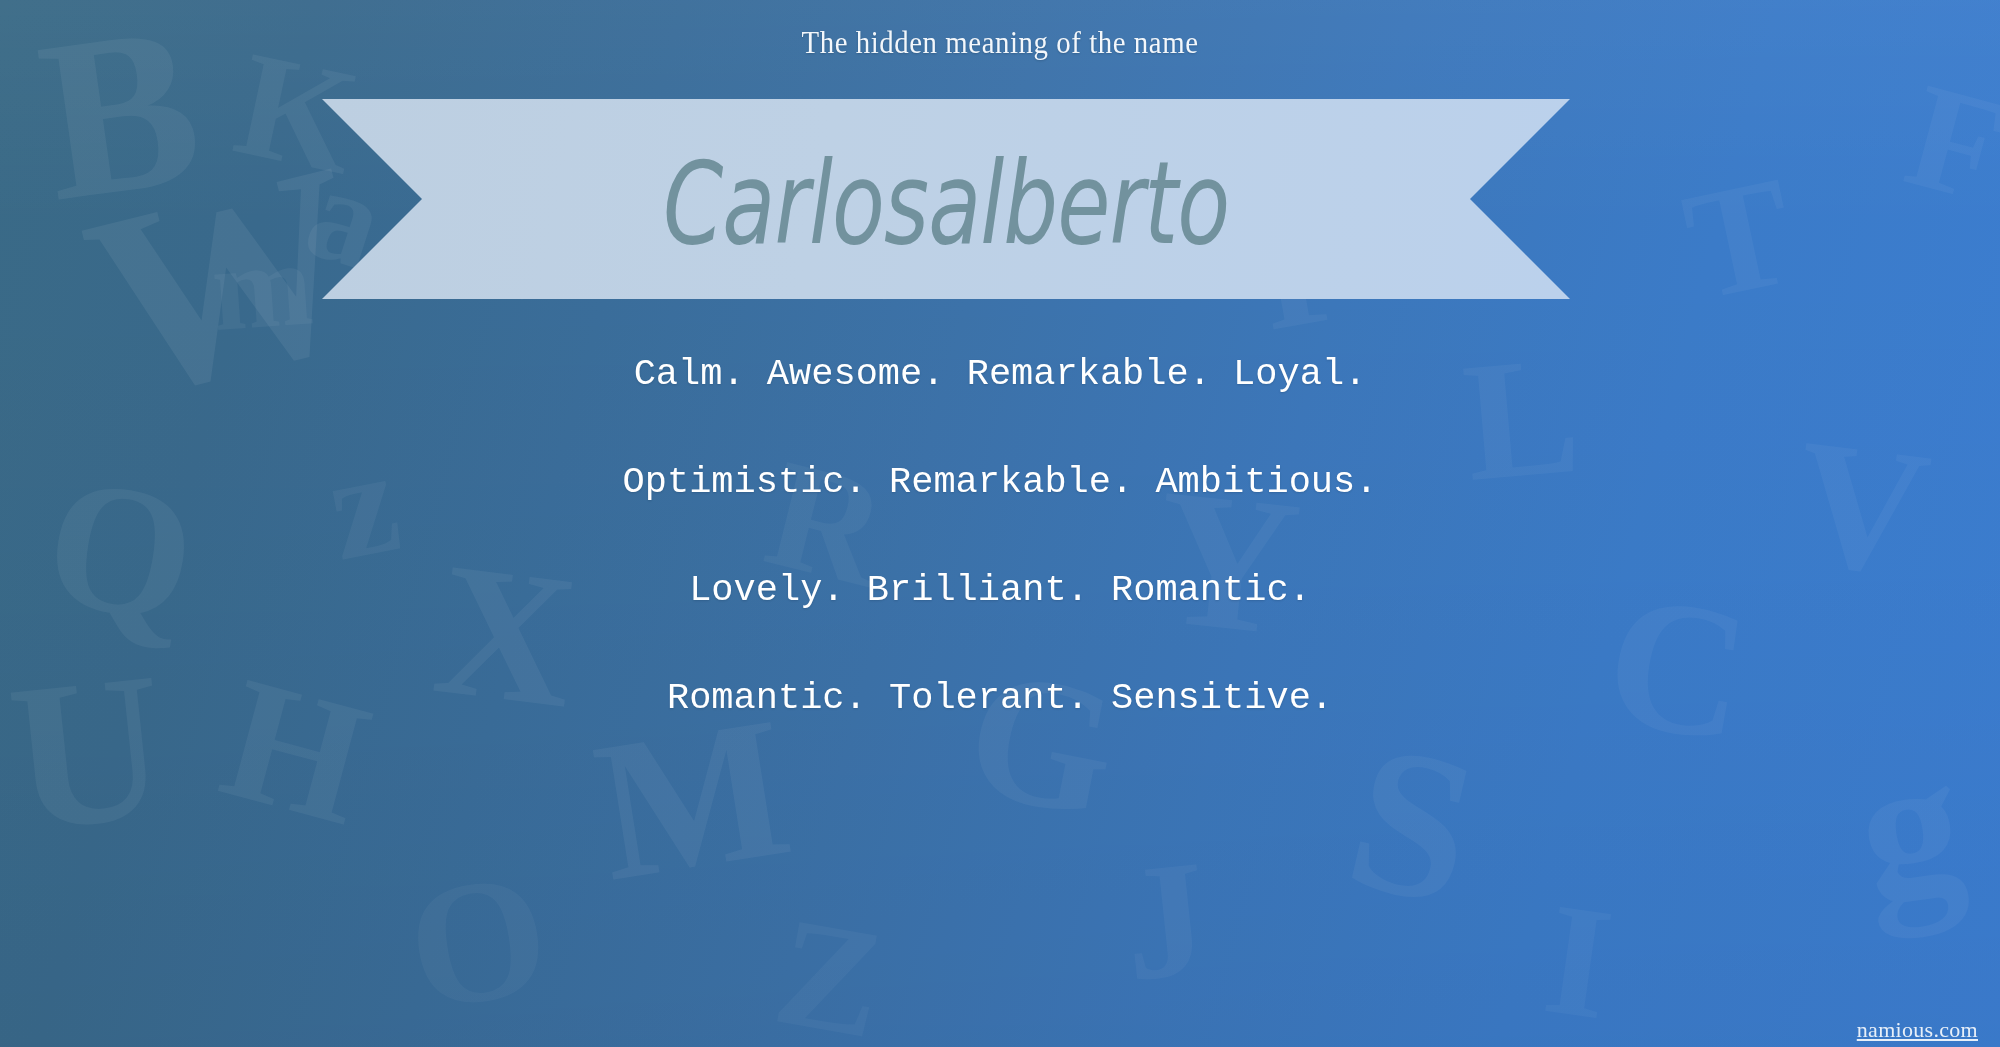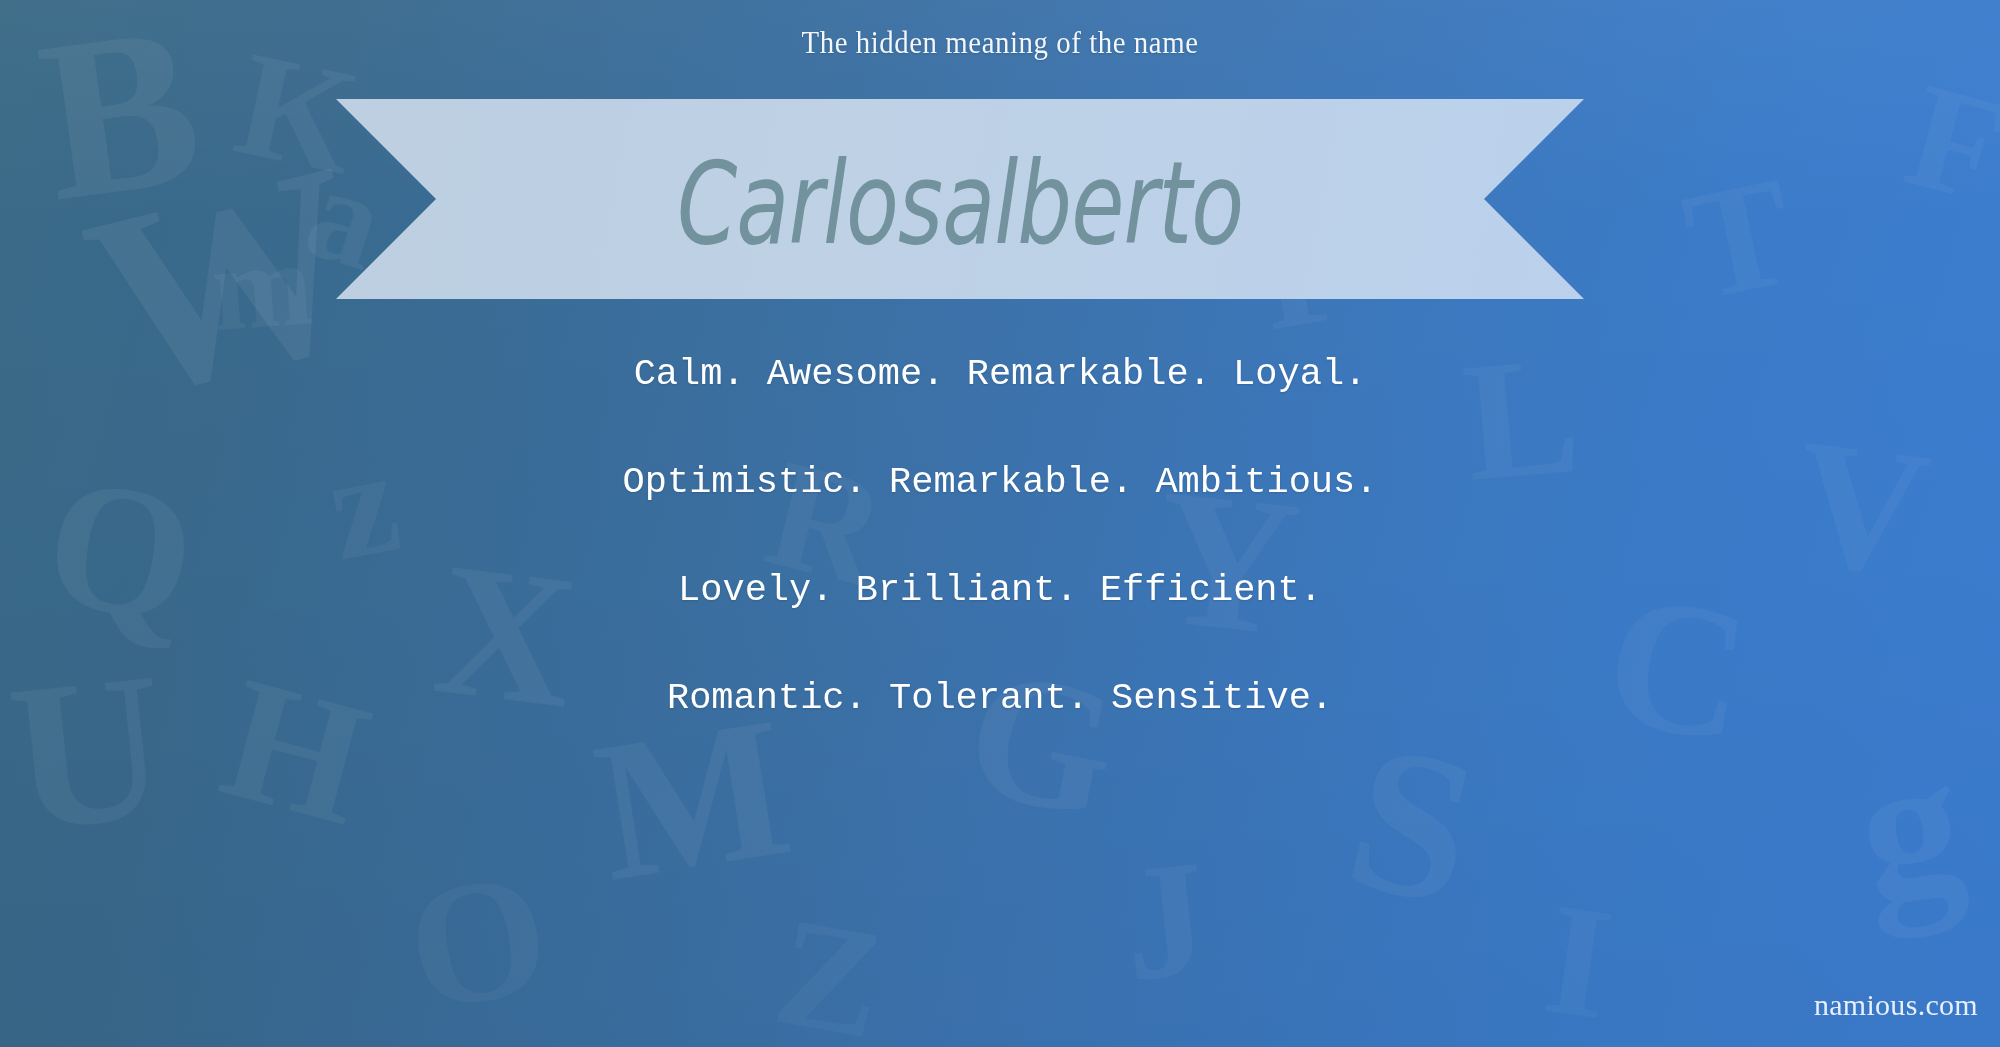--- a/index.html
+++ b/index.html
@@ -60,21 +60,21 @@
     font-size: 31px;
     letter-spacing: 0.6px;
     transform: scaleX(0.93);
     text-shadow: 0 1px 2px rgba(20,45,70,0.28);
     white-space: nowrap;
   }
 
   
   .banner-wrap {
     position: absolute;
-    left: 336px;
+    left: 322px;
     top: 99px;
     width: 1248px;
     height: 200px;
   }
   .banner-shape {
     position: absolute;
     inset: 0;
     background: linear-gradient(100deg, #bdcfe1 0%, #bed1e5 40%, #bbd1ec 100%);
     -webkit-clip-path: polygon(0 0, 1248px 0, 1148px 100px, 1248px 200px, 0 200px, 100px 100px);
     clip-path: polygon(0 0, 1248px 0, 1148px 100px, 1248px 200px, 0 200px, 100px 100px);
@@ -111,26 +111,27 @@
     line-height: 108px;
     letter-spacing: 0px;
     white-space: nowrap;
     text-shadow: 0 1px 2px rgba(25,50,78,0.22);
   }
 
   
   .watermark {
     position: absolute;
     right: 22px;
-    bottom: 25px;
+    bottom: 4px;
     color: rgba(255,255,255,0.88);
     font-family: "Liberation Serif", serif;
-    font-size: 30px;
+    font-size: 22px;
     letter-spacing: 0.3px;
     white-space: nowrap;
+    text-decoration: underline;
   }
 </style>
 </head>
 <body>
 
 <div class="canvas">
 
   <div class="bg-letters">
     <svg viewBox="0 0 2000 1047" xmlns="http://www.w3.org/2000/svg" aria-hidden="true">
       <g fill="#ffffff" font-family="Liberation Serif, serif" font-weight="700">
@@ -173,19 +174,19 @@
   <div class="title">The hidden meaning of the name</div>
 
   <div class="banner-wrap">
     <div class="banner-shape"></div>
     <div class="banner-name">Carlosalberto</div>
   </div>
 
   <div class="traits">
     <div class="trait-line">Calm. Awesome. Remarkable. Loyal.</div>
     <div class="trait-line">Optimistic. Remarkable. Ambitious.</div>
-    <div class="trait-line">Lovely. Brilliant. Efficient.</div>
+    <div class="trait-line">Lovely. Brilliant. Romantic.</div>
     <div class="trait-line">Romantic. Tolerant. Sensitive.</div>
   </div>
 
   <div class="watermark">namious.com</div>
 
 </div>
 
 </body></html>

